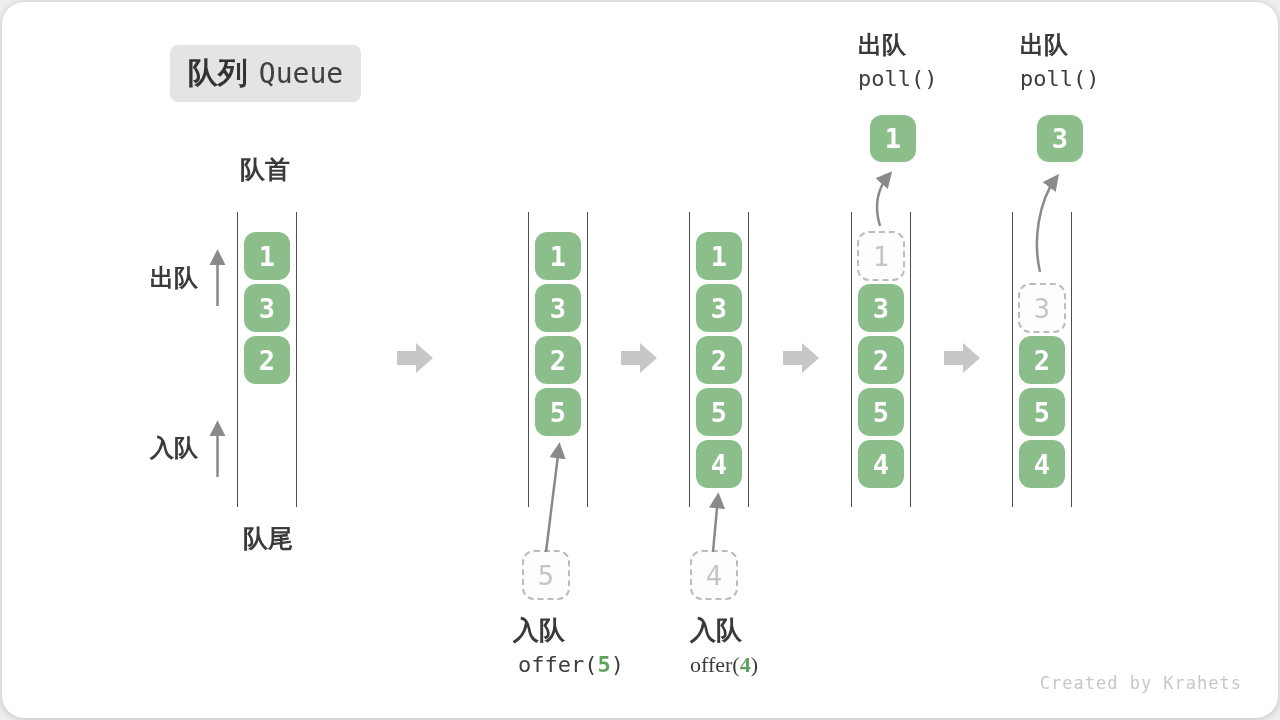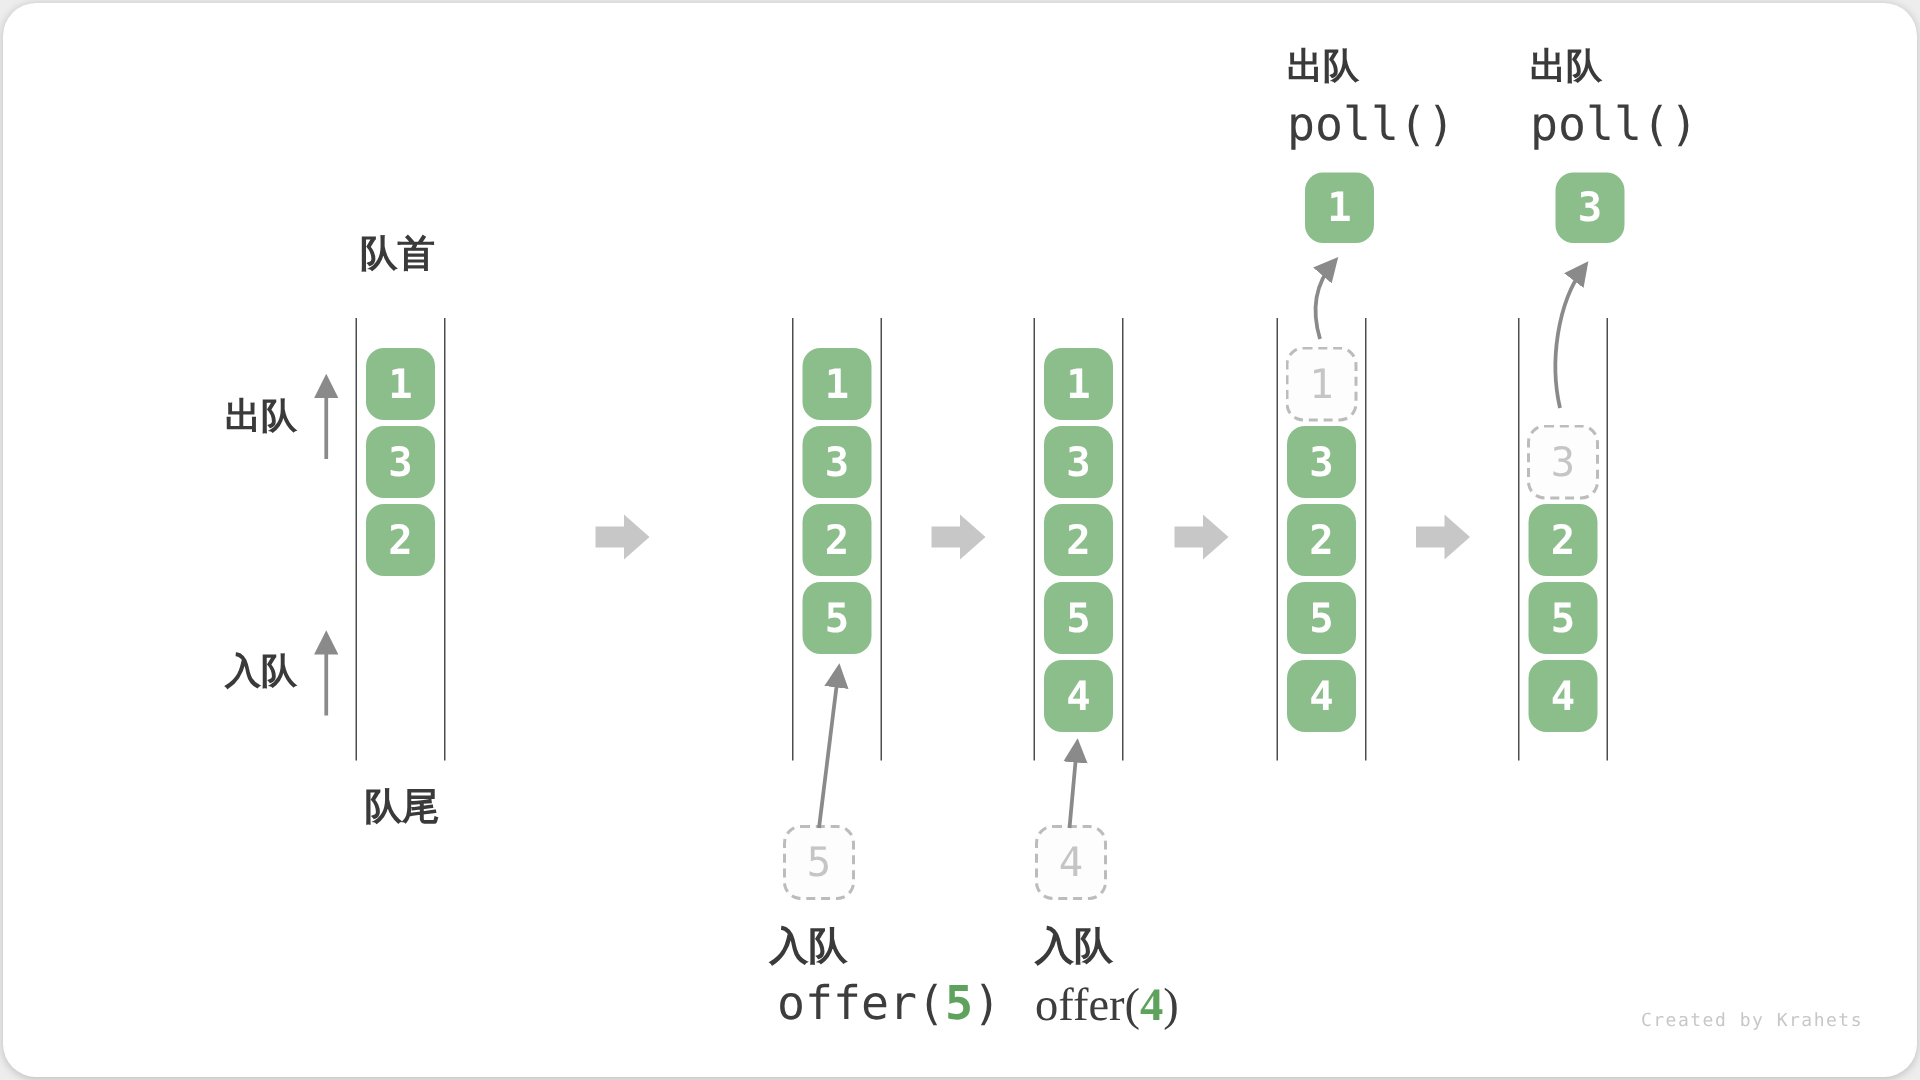--- a/index.html
+++ b/index.html
@@ -18,21 +18,21 @@
   .title-badge{
     left:170px;top:45px;width:191px;height:57px;
     background:#e4e4e4;border-radius:8px;
     display:flex;align-items:center;justify-content:center;gap:11px;
   }
   .title-zh{font-size:30px;font-weight:bold;color:#333333;}
   .title-en{font-family:"DejaVu Sans Mono","Liberation Mono",monospace;font-size:28px;color:#404040;}
   
   .zh{color:#3a3a3a;font-weight:bold;font-size:24px;line-height:1.15;white-space:nowrap;}
   .zh-big{font-size:25px;}
-  .mono{font-family:"DejaVu Sans Mono","Liberation Mono",monospace;font-size:31px;color:#3d3d3d;line-height:1.15;white-space:nowrap;}
+  .mono{font-family:"DejaVu Sans Mono","Liberation Mono",monospace;font-size:22px;color:#3d3d3d;line-height:1.15;white-space:nowrap;}
   .green-num{color:#5ea25e;font-weight:bold;}
   
   .queue-col{
     top:212px;height:295px;width:60px;box-sizing:border-box;
     border-left:1.5px solid #4d4d4d;border-right:1.5px solid #4d4d4d;
   }
   
   .block{
     width:46px;height:48px;border-radius:12px;background:#8cbe8c;
     color:#ffffff;font-family:"DejaVu Sans Mono","Liberation Mono",monospace;
@@ -40,30 +40,34 @@
     display:flex;align-items:center;justify-content:center;
     box-sizing:border-box;
   }
   .ghost{
     background:#fdfdfd;border:2px dashed #bcbcbc;color:#c5c5c5;
     width:48px;height:50px;border-radius:12px;font-weight:normal;
   }
   .watermark{
     right:38px;top:673px;
     font-family:"DejaVu Sans Mono","Liberation Mono",monospace;
-    font-size:12px;color:#c7c7c7;letter-spacing:1px;
+    font-size:17px;color:#c7c7c7;letter-spacing:1px;
   }
   svg{display:block;}
 </style>
 </head>
 <body>
 
 <div class="stage">
   <div class="card"></div>
 
+  <div class="abs title-badge">
+    <span class="title-zh">队列</span>
+    <span class="title-en">Queue</span>
+  </div>
 
   <div class="abs zh zh-big" style="left:240px;top:155px;">队首</div>
   <div class="abs zh zh-big" style="left:243px;top:524px;">队尾</div>
   <div class="abs zh" style="left:150px;top:264px;">出队</div>
   <div class="abs zh" style="left:150px;top:434px;">入队</div>
 
   <div class="abs queue-col" style="left:237px;"></div>
   <div class="abs queue-col" style="left:528px;"></div>
   <div class="abs queue-col" style="left:689px;"></div>
   <div class="abs queue-col" style="left:851px;"></div>

